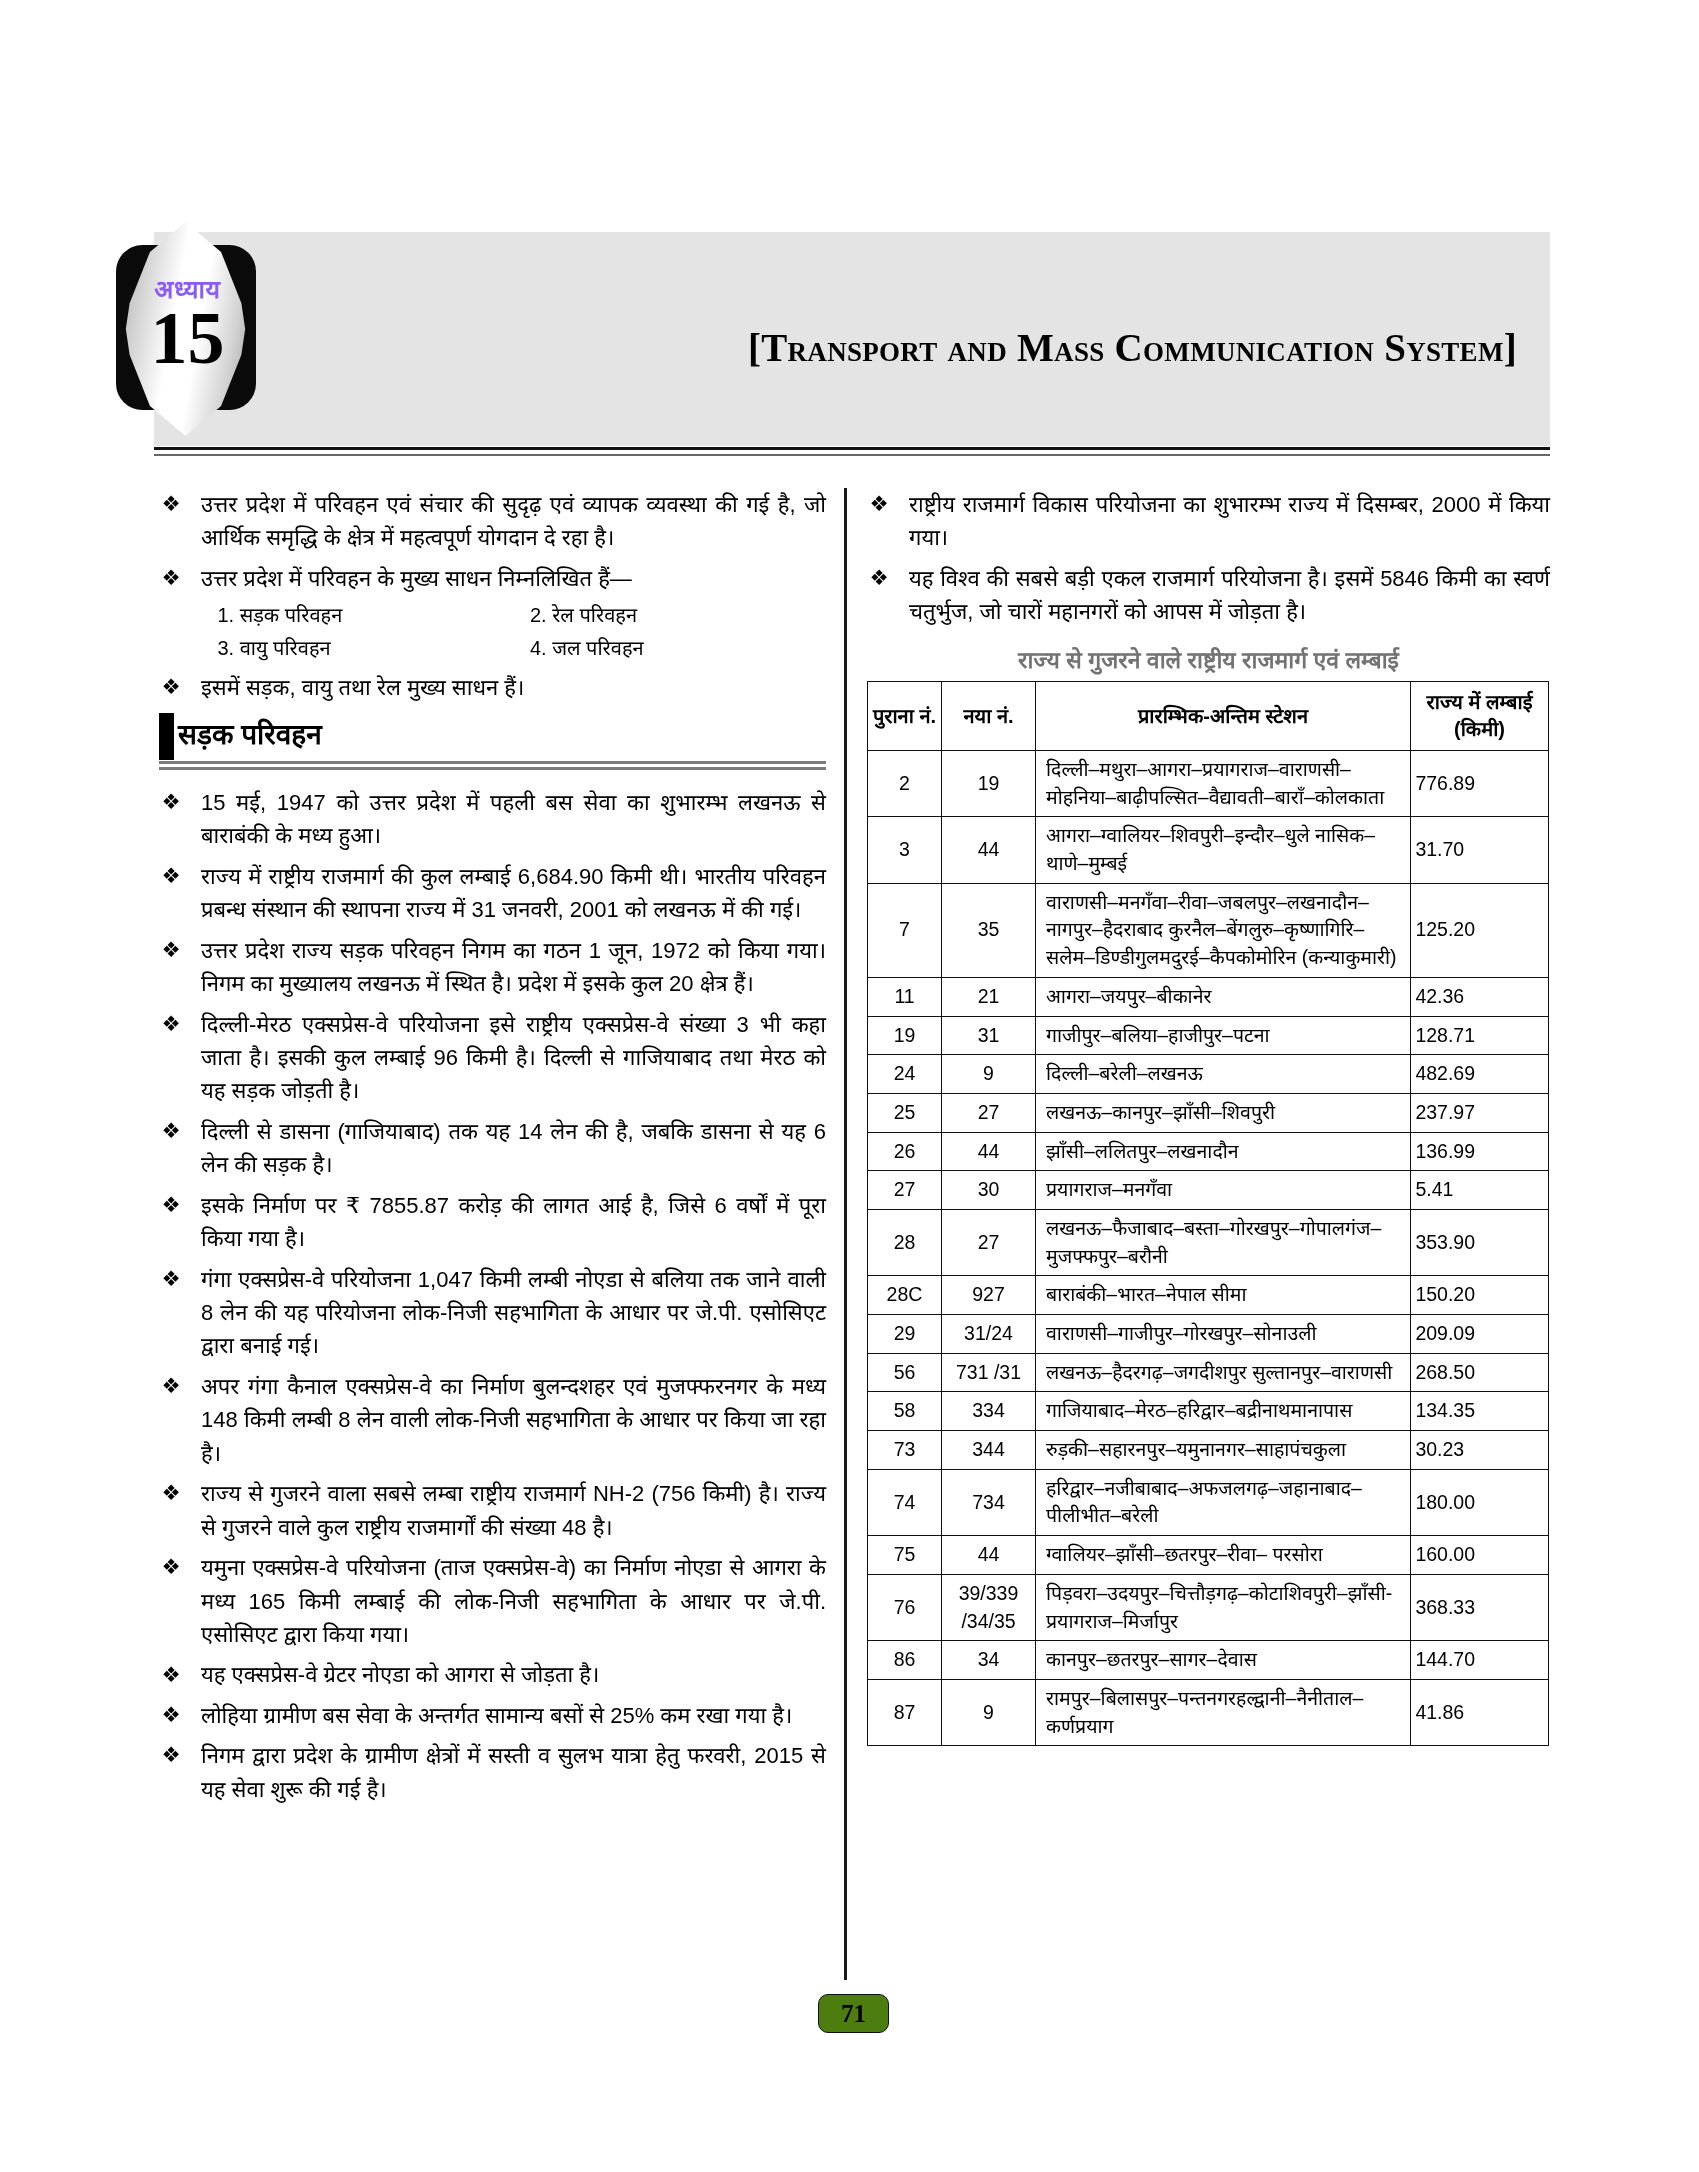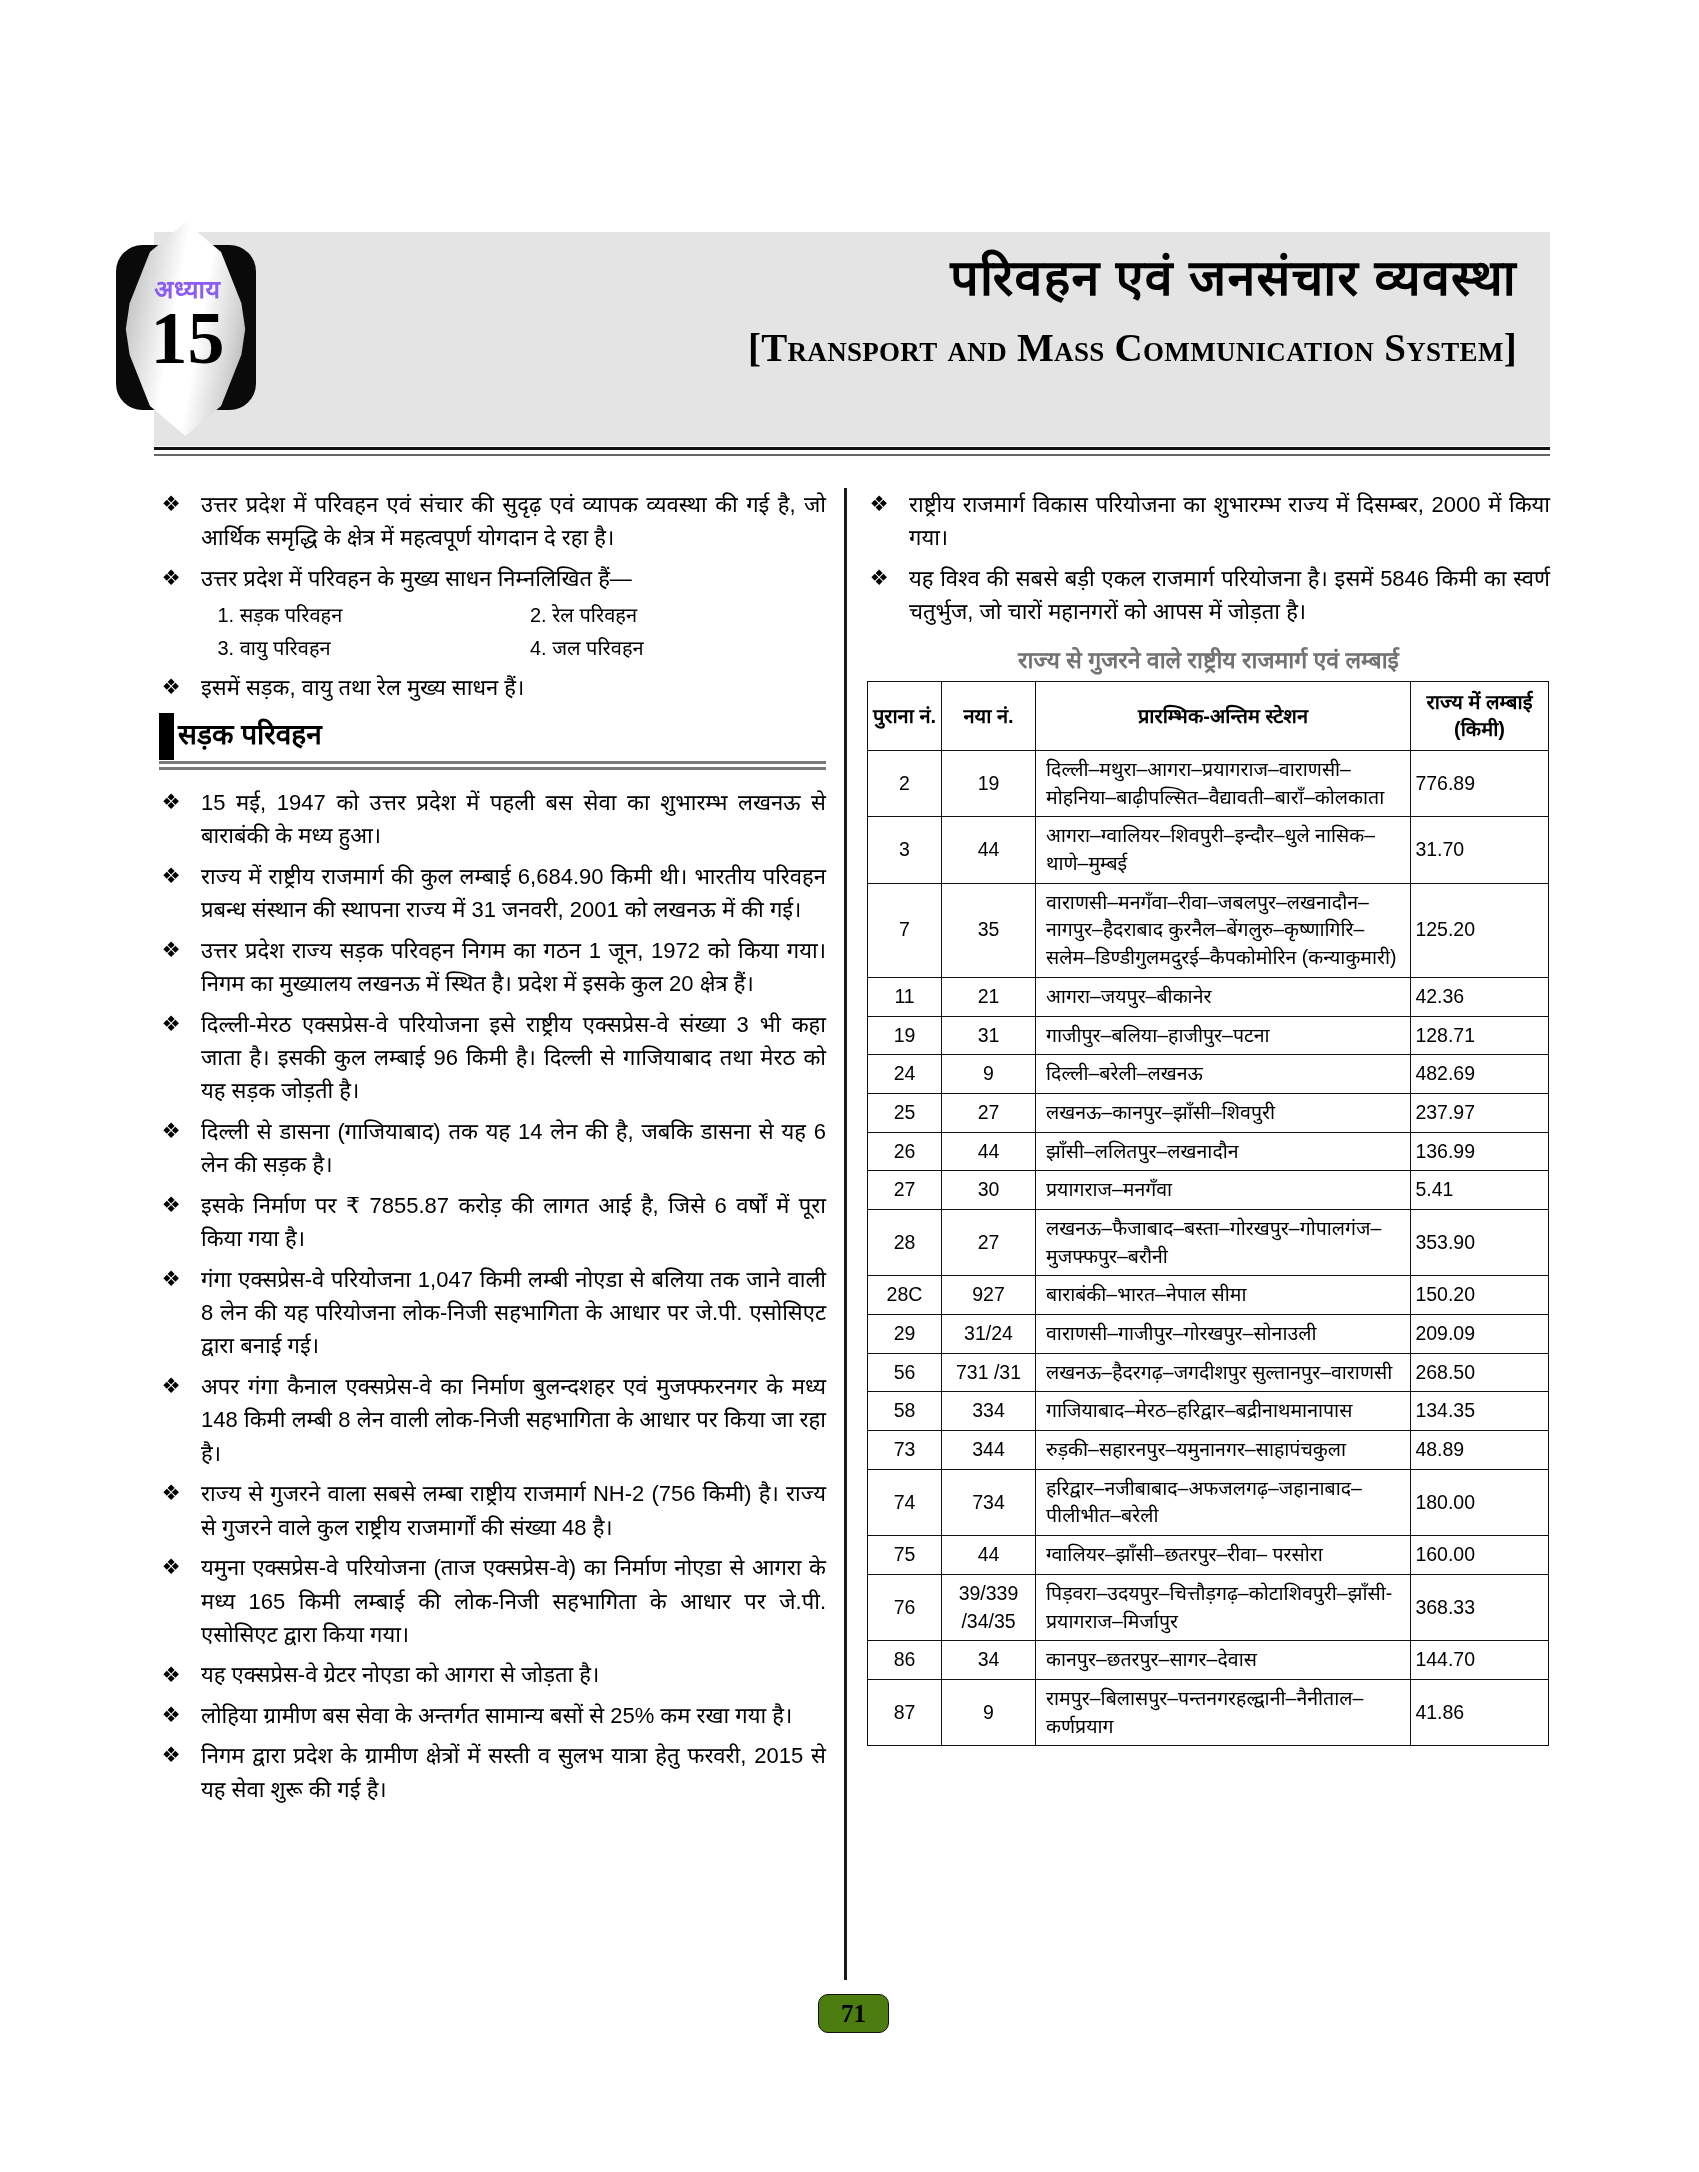--- a/index.html
+++ b/index.html
@@ -296,21 +296,20 @@
 
   <div class="banner"></div>
 
   <div class="chapter-badge">
     <div class="badge-square"></div>
     <div class="badge-lens"></div>
     <div class="badge-adhyaya">अध्याय</div>
     <div class="badge-number">15</div>
   </div>
 
-  <div class="banner-title-hi">परिवहन एवं जनसंचार व्यवस्था</div>
   <div class="banner-title-en">[Transport and Mass Communication System]</div>
 
   <div class="banner-rule-1"></div>
   <div class="banner-rule-2"></div>
 
   <div class="col-divider"></div>
 
   <div class="col-left">
 
     <ul class="blist">
@@ -466,21 +465,21 @@
           <tr>
             <td class="c">58</td>
             <td class="c">334</td>
             <td class="route">गाजियाबाद–मेरठ–हरिद्वार–बद्रीनाथमानापास</td>
             <td class="len">134.35</td>
           </tr>
           <tr>
             <td class="c">73</td>
             <td class="c">344</td>
             <td class="route">रुड़की–सहारनपुर–यमुनानगर–साहापंचकुला</td>
-            <td class="len">48.89</td>
+            <td class="len">30.23</td>
           </tr>
           <tr>
             <td class="c">74</td>
             <td class="c">734</td>
             <td class="route">हरिद्वार–नजीबाबाद–अफजलगढ़–जहानाबाद– पीलीभीत–बरेली</td>
             <td class="len">180.00</td>
           </tr>
           <tr>
             <td class="c">75</td>
             <td class="c">44</td>

